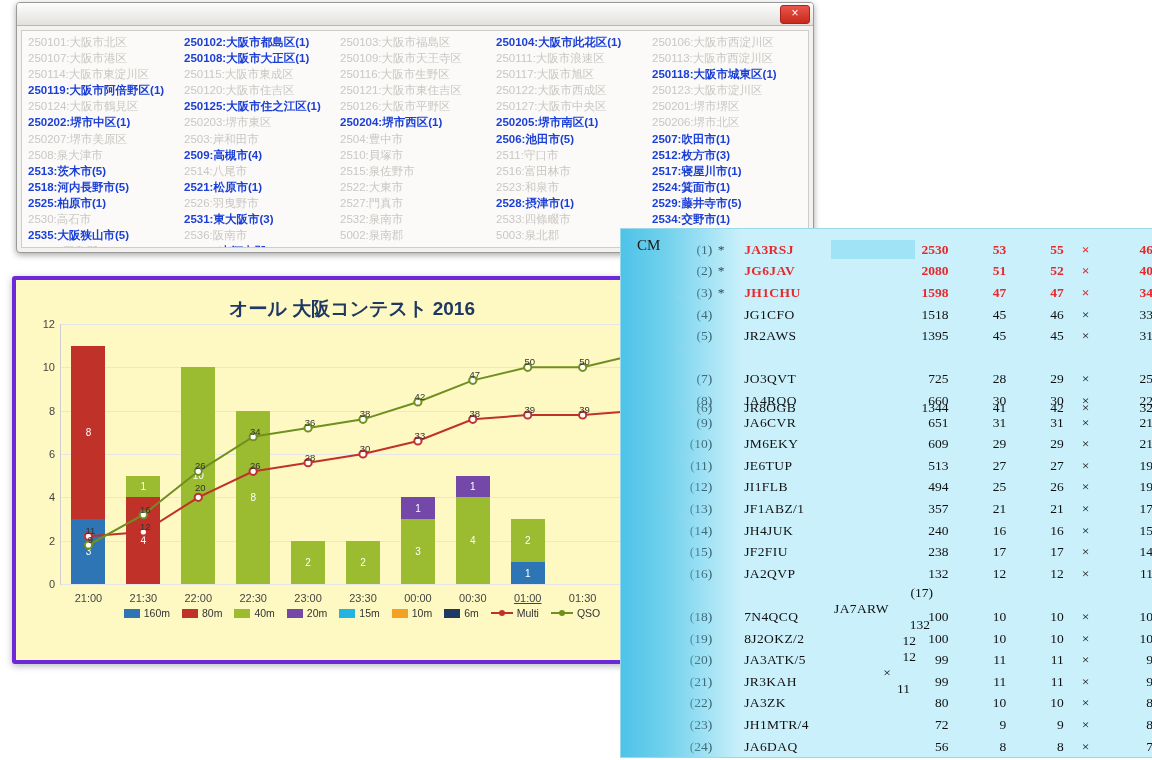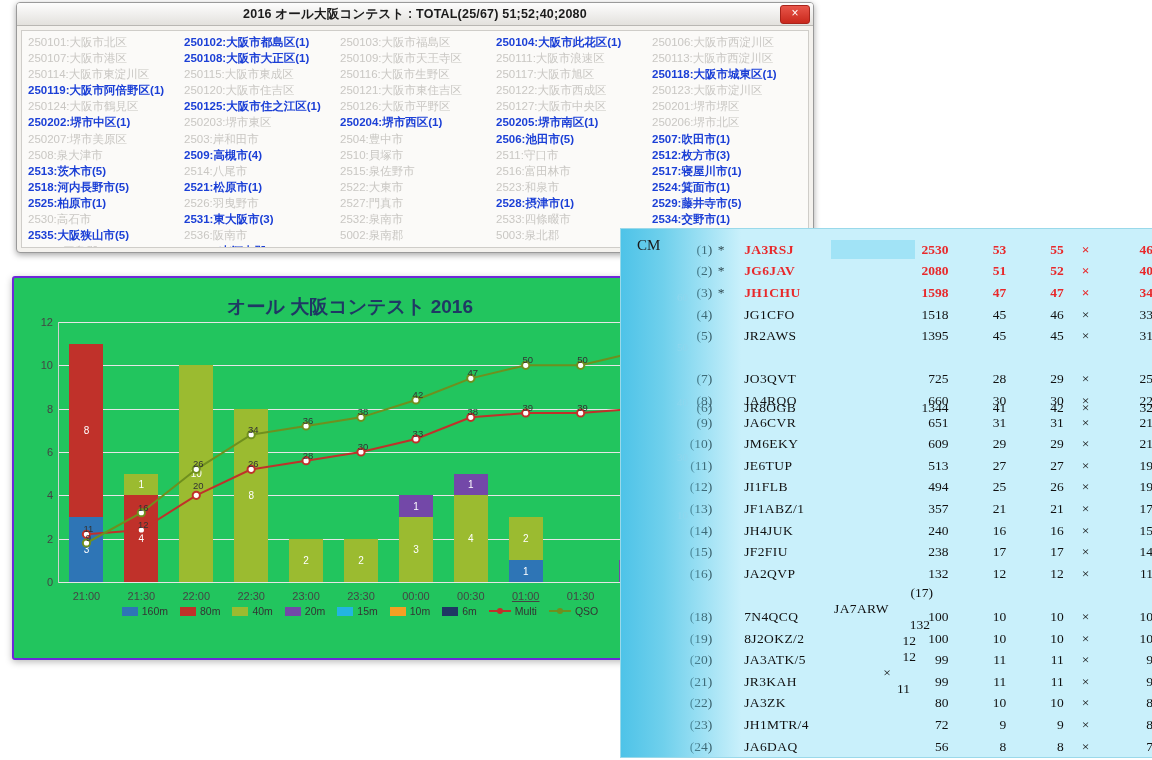--- a/index.html
+++ b/index.html
@@ -43,21 +43,21 @@
     font-size:11.5px;line-height:16.1px;white-space:nowrap;overflow:hidden;
     padding-left:2px;
   }
   .m-none{color:#c9c7c3;}
   .m-worked{color:#1b3fd6;font-weight:bold;}
   .m-void{color:#8d8b87;}
 
   
   #chart-window{
     position:absolute;left:12px;top:276px;width:672px;height:380px;
-    background:#22c55e;border:2px solid #6d28d9;border-radius:3px;
+    background:#fef9c3;border:4px solid #6d28d9;border-radius:3px;
     box-shadow:0 2px 7px rgba(0,0,0,.28);
   }
   #chart-title{
     position:absolute;left:0;right:0;top:16px;text-align:center;
     font-size:19px;font-weight:bold;color:#1f3864;
   }
   #plot{
     position:absolute;left:44px;top:44px;width:604px;height:260px;
     border-left:1px solid #cfcfcf;border-bottom:1px solid #cfcfcf;
   }
@@ -121,21 +121,20 @@
   .sel-bar{
     position:absolute;left:210px;width:84px;height:19px;
     background:#7fd8f2;opacity:.55;
   }
 </style>
 </head>
 <body>
 
 <div id="mult-window">
   <div id="mult-titlebar">
-    <span id="mult-title">2016 オール大阪コンテスト : TOTAL(25/67) 51;52;40;2080</span>
     <div id="mult-close">×</div>
   </div>
   <div id="mult-body">
     <div class="mult-grid" id="mult-grid">
         <div class="mult-cell m-none">250101:大阪市北区</div>
         <div class="mult-cell m-worked">250102:大阪市都島区(1)</div>
         <div class="mult-cell m-none">250103:大阪市福島区</div>
         <div class="mult-cell m-worked">250104:大阪市此花区(1)</div>
         <div class="mult-cell m-none">250106:大阪市西淀川区</div>
         <div class="mult-cell m-none">250107:大阪市港区</div>

